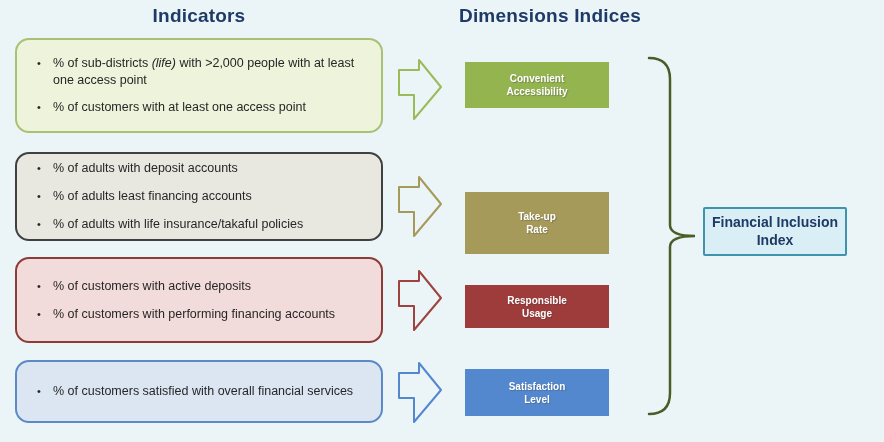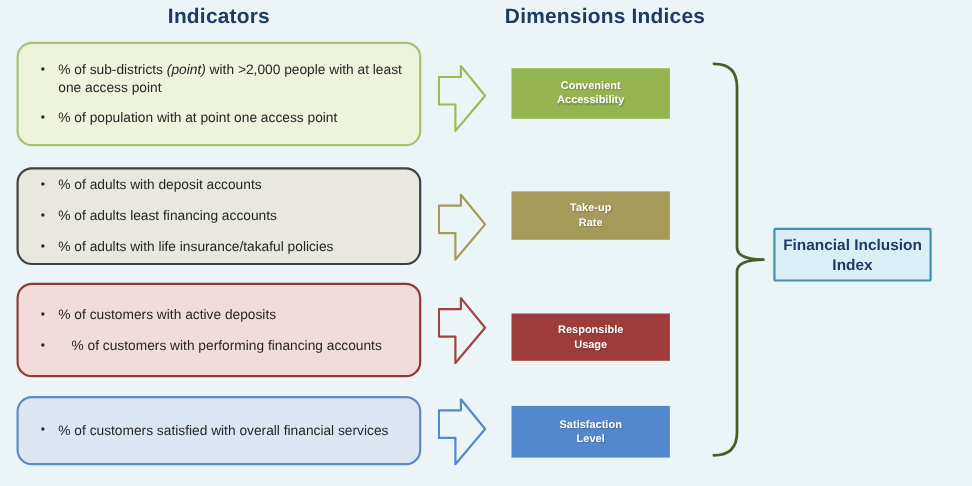--- a/index.html
+++ b/index.html
@@ -40,25 +40,25 @@
 <body>
 
 <div class="canvas" style="background-color: rgb(235, 245, 248);">
 
   <div class="col-title" style="left:15px;width:368px;">Indicators</div>
   <div class="col-title" style="left:440px;width:220px;">Dimensions Indices</div>
 
   <div class="ibox" style="top: 38px; height: 95px; background-color: rgb(238, 243, 220); border-color: rgb(169, 193, 115);">
     <div class="bullet">
       <span class="dot">•</span>
-      <span><span>% of sub-districts </span><span class="em">(point)</span><span> with &gt;2,000 people with at least one access point</span></span>
+      <span><span>% of sub-districts </span><span class="em">(life)</span><span> with &gt;2,000 people with at least one access point</span></span>
     </div>
     <div class="bullet">
       <span class="dot">•</span>
-      <span>% of population with at point one access point</span>
+      <span>% of customers with at least one access point</span>
     </div>
   </div>
   <svg class="arrow" style="top:59px;" viewBox="0 0 45 62">
     <polygon points="1,11 21,11 21,1 43,28 16,60 16,36 1,36" fill="none" stroke-width="2" stroke-linejoin="round" stroke="#9bbb59"></polygon>
   </svg>
   <div class="dbox" style="top: 62px; height: 46px; background-color: rgb(148, 180, 80);">Convenient
 Accessibility</div>
 
   <div class="ibox" style="top: 152px; height: 89px; background-color: rgb(232, 231, 224); border-color: rgb(64, 64, 64);">
     <div class="bullet">
@@ -70,31 +70,31 @@
       <span>% of adults least financing accounts</span>
     </div>
     <div class="bullet">
       <span class="dot">•</span>
       <span>% of adults with life insurance/takaful policies</span>
     </div>
   </div>
   <svg class="arrow" style="top:176px;" viewBox="0 0 45 62">
     <polygon points="1,11 21,11 21,1 43,28 16,60 16,36 1,36" fill="none" stroke-width="2" stroke-linejoin="round" stroke="#a69a5b"></polygon>
   </svg>
-  <div class="dbox" style="top: 174px; height: 44px; background-color: rgb(166, 154, 91);">Take-up
+  <div class="dbox" style="top: 192px; height: 62px; background-color: rgb(166, 154, 91);">Take-up
 Rate</div>
 
   <div class="ibox" style="top: 257px; height: 86px; background-color: rgb(242, 220, 219); border-color: rgb(142, 59, 56);">
     <div class="bullet">
       <span class="dot">•</span>
       <span>% of customers with active deposits</span>
     </div>
     <div class="bullet">
       <span class="dot">•</span>
-      <span style="max-width:300px;margin-left:12px;">% of customers with performing financing accounts</span>
+      <span style="max-width:300px;">% of customers with performing financing accounts</span>
     </div>
   </div>
   <svg class="arrow" style="top:270px;" viewBox="0 0 45 62">
     <polygon points="1,11 21,11 21,1 43,28 16,60 16,36 1,36" fill="none" stroke-width="2" stroke-linejoin="round" stroke="#9e4340"></polygon>
   </svg>
   <div class="dbox" style="top: 285px; height: 43px; background-color: rgb(158, 59, 59);">Responsible
 Usage</div>
 
   <div class="ibox" style="top: 360px; height: 63px; background-color: rgb(220, 230, 242); border-color: rgb(91, 138, 198);">
     <div class="bullet">

